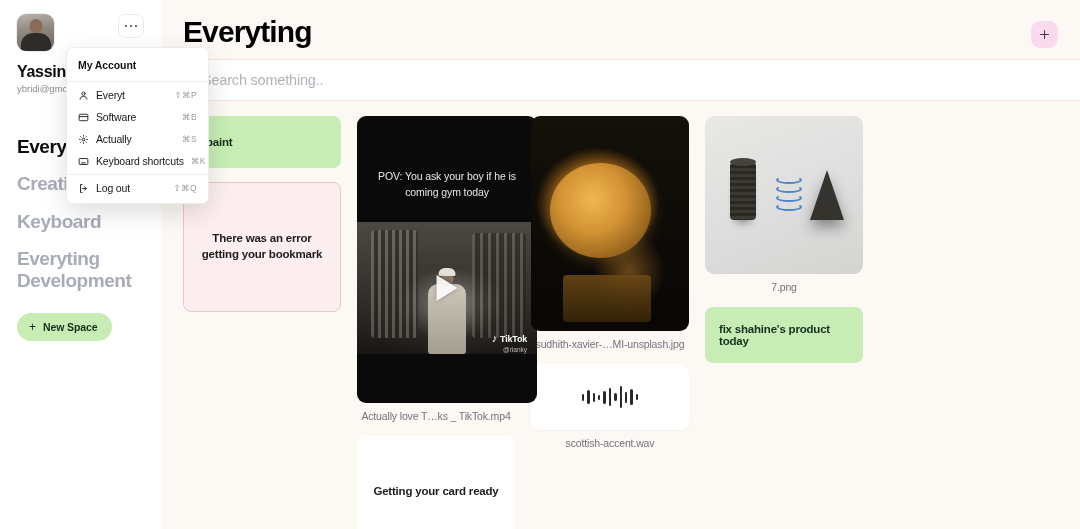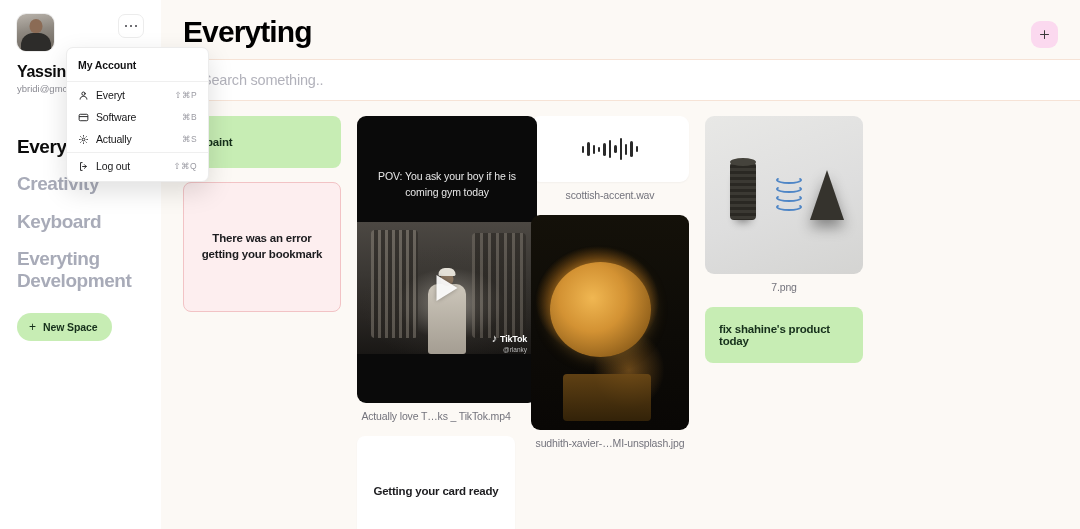--- a/index.html
+++ b/index.html
@@ -360,45 +360,45 @@
           <div class="card-label">Actually love T…ks _ TikTok.mp4</div>
         </div>
 
         <div class="note-white">
           <span>Getting your card ready</span>
         </div>
       </div>
 
       <div class="col">
         <div>
+          <div class="img-card img-gramo">
+            <div class="gramo-horn"></div>
+            <div class="gramo-base"></div>
+          </div>
+          <div class="card-label">sudhith-xavier-…MI-unsplash.jpg</div>
+        </div>
+
+        <div>
           <div class="wav-card">
             <span style="display:flex;align-items:center;gap:3px;">
               <i style="height:7px"></i>
                 <i style="height:14px"></i>
                 <i style="height:9px"></i>
               <i style="height:5px"></i>
                 <i style="height:13px"></i>
                 <i style="height:18px"></i>
               <i style="height:8px"></i>
                 <i style="height:22px"></i>
                 <i style="height:11px"></i>
               <i style="height:16px"></i>
                 <i style="height:6px"></i>
             </span>
           </div>
           <div class="card-label">scottish-accent.wav</div>
         </div>
-
-        <div>
-          <div class="img-card img-gramo">
-            <div class="gramo-horn"></div>
-            <div class="gramo-base"></div>
-          </div>
-          <div class="card-label">sudhith-xavier-…MI-unsplash.jpg</div>
-        </div>
       </div>
 
       <div class="col">
         <div>
           <div class="img-card img-3d">
             <div class="obj cyl"></div>
             <div class="obj spiral">
               <i style="top:0"></i>
                 <i style="top:9px"></i>
                 <i style="top:18px"></i>
@@ -447,20 +447,30 @@
       <span class="mi-ico">
         <svg viewBox="0 0 24 24" fill="none" stroke="currentColor" stroke-width="2">
           <circle cx="12" cy="12" r="3"></circle>
           <path d="M12 2.5v3M12 18.5v3M2.5 12h3M18.5 12h3M5.2 5.2l2.1 2.1M16.7 16.7l2.1 2.1M18.8 5.2l-2.1 2.1M7.3 16.7l-2.1 2.1"></path>
         </svg>
       </span>
       <span class="mi-label">Actually</span>
       <span class="mi-key">⌘S</span>
     </div>
 
+    <div class="menu-item">
+      <span class="mi-ico">
+        <svg viewBox="0 0 24 24" fill="none" stroke="currentColor" stroke-width="2">
+          <rect x="2.5" y="5.5" width="19" height="13" rx="2"></rect>
+            <path d="M7 15h10"></path>
+        </svg>
+      </span>
+      <span class="mi-label">Keyboard shortcuts</span>
+      <span class="mi-key">⌘K</span>
+    </div>
 
     <div class="menu-sep"></div>
 
     <div class="menu-item">
       <span class="mi-ico">
         <svg viewBox="0 0 24 24" fill="none" stroke="currentColor" stroke-width="2" stroke-linecap="round">
           <path d="M9 3.5H5.5v17H9"></path>
             <path d="M14 8l4 4-4 4"></path>
             <path d="M18 12h-8"></path>
         </svg>

